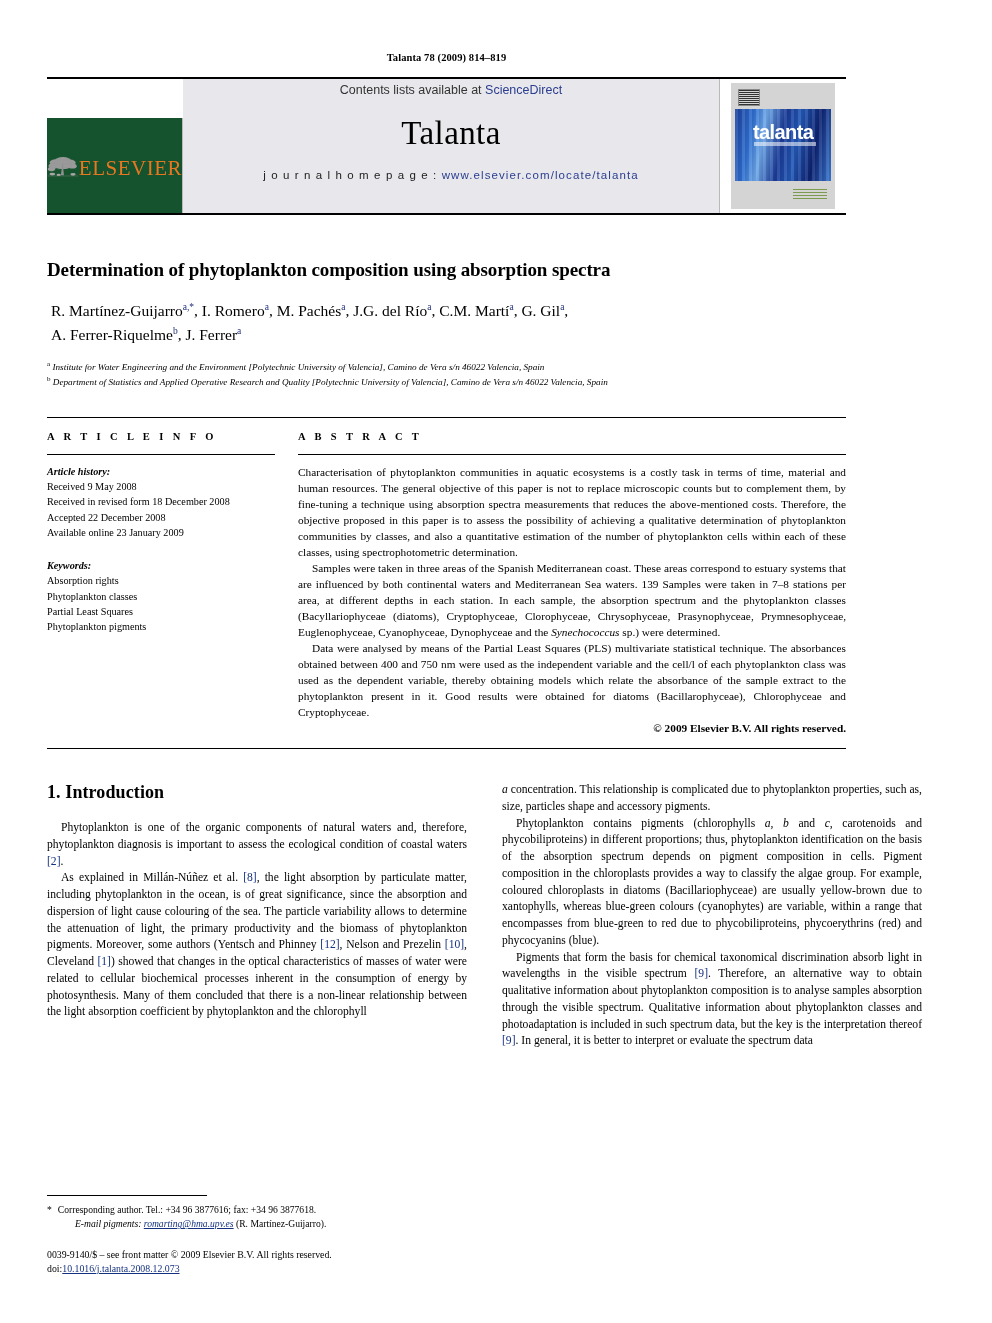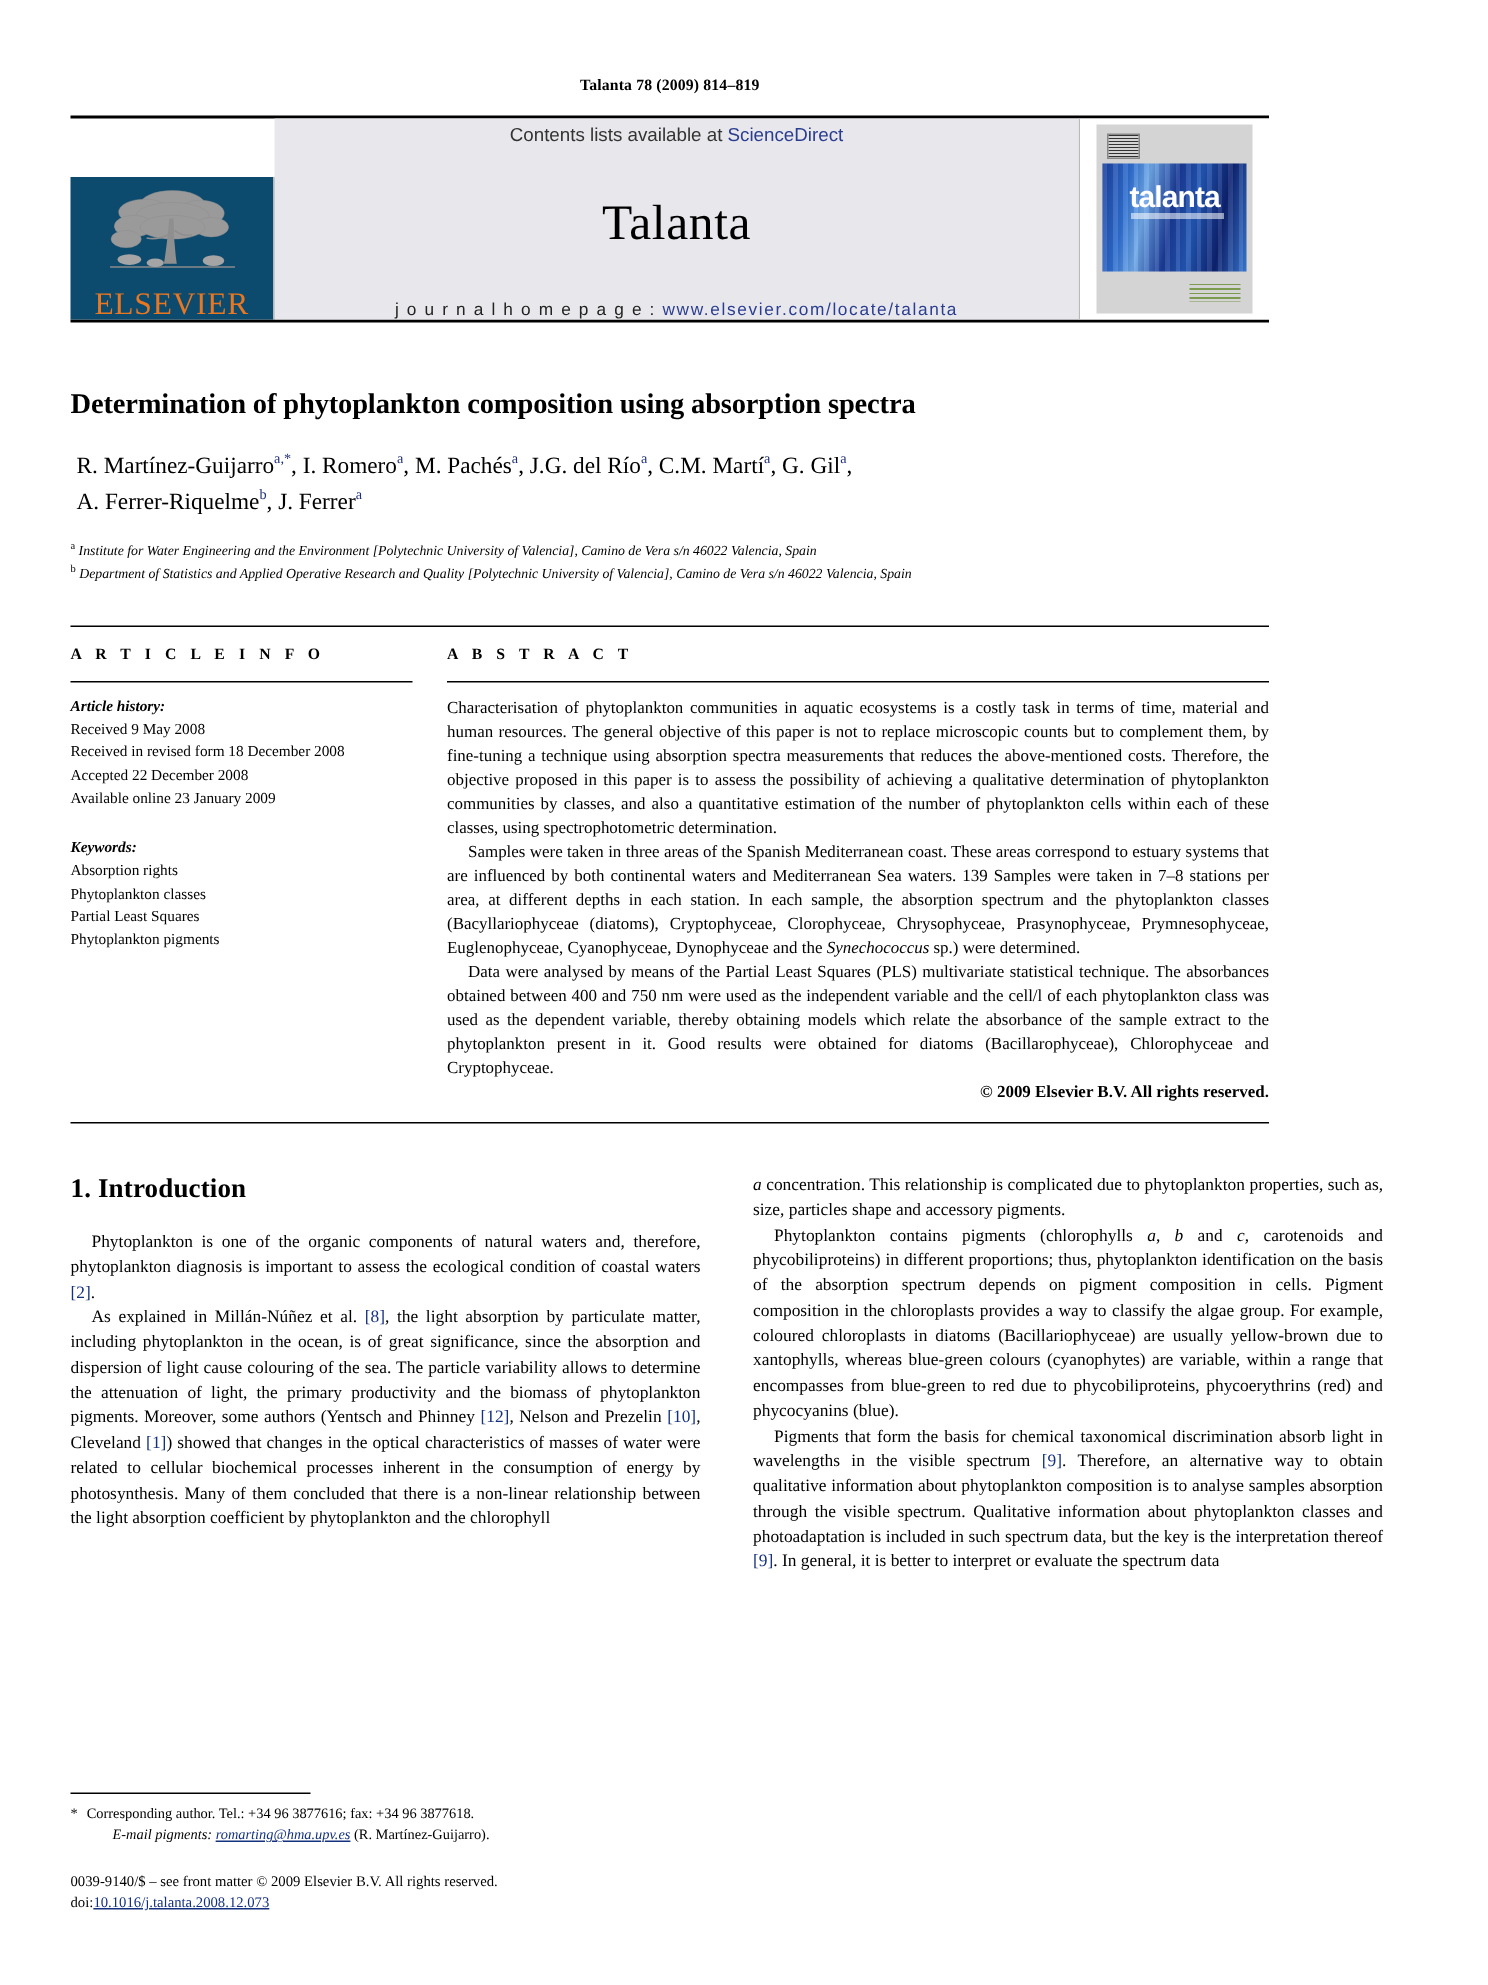--- a/index.html
+++ b/index.html
@@ -40,45 +40,44 @@
     height: 134px;
     display: flex;
     align-items: stretch;
     box-sizing: content-box;
   }
   .masthead-logo {
     width: 136px;
     flex: 0 0 136px;
     border-right: 1px solid #b9b9b9;
     display: flex;
-    flex-direction: column;
     align-items: center;
     justify-content: flex-start;
     padding-top: 4px;
     box-sizing: border-box;
-    background: #0c4a6e;
+    background: #14532d;
     margin-top: 39px;
   }
   .tree-svg { display:block; }
   .elsevier-word {
     font-family: "Liberation Serif", serif;
     color: #E87722;
     font-size: 21px;
     letter-spacing: .5px;
     line-height: 1;
     margin-top: 1px;
     font-weight: 400;
   }
   .masthead-center {
     flex: 1 1 auto;
     background: #e8e8ec;
     display: flex;
     flex-direction: column;
     align-items: center;
-    justify-content: space-between;
+    justify-content: flex-start;
     position: relative;
   }
   .contents-line {
     font-family: "Liberation Sans", sans-serif;
     font-size: 12.5px;
     color: #333;
     margin-top: 4px;
   }
   .contents-line .sd {
     color: #2a3d8f;

